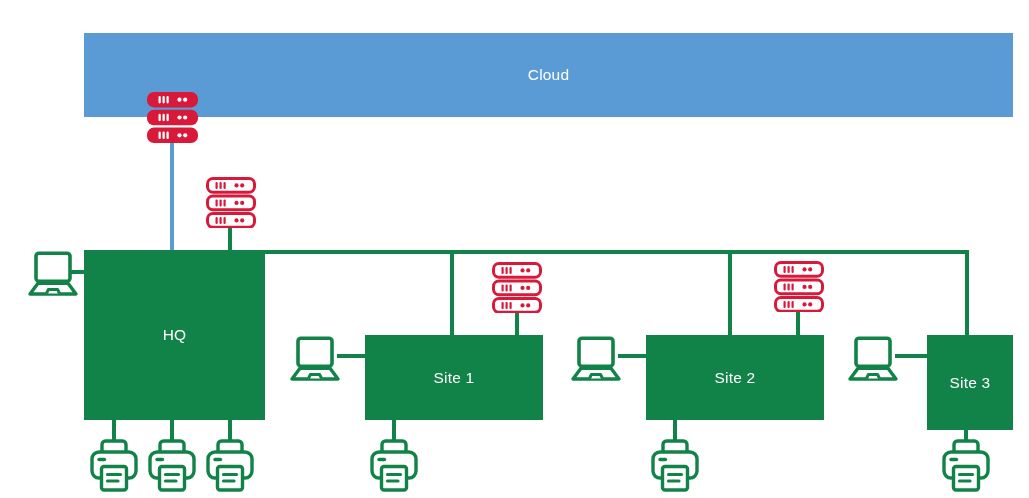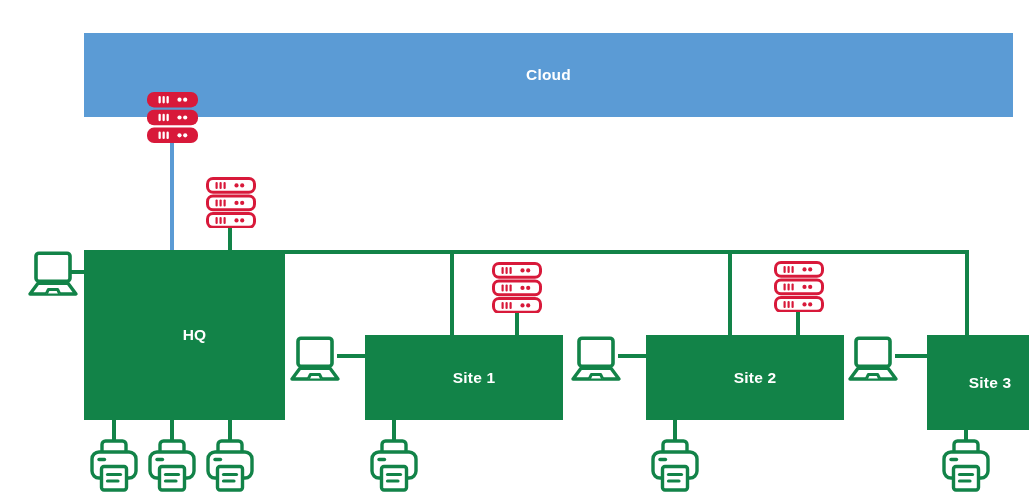--- a/index.html
+++ b/index.html
@@ -9,23 +9,23 @@
     --label-text:#FFFFFF;
     --background:#FFFFFF;
   }
   html,body{margin:0;padding:0;background:var(--background);}
   .canvas{
     position:relative;width:1029px;height:498px;background:var(--background);
     font-family:"Liberation Sans",sans-serif;overflow:hidden;
   }
   .box{
     position:absolute;display:flex;align-items:center;justify-content:center;
-    color:var(--label-text);font-weight:700;font-size:15.5px;letter-spacing:.2px;
+    color:var(--label-text);font-weight:400;font-size:15.5px;letter-spacing:.2px;
   }
-  .box.green{background:var(--node-green);padding-left:20px;}
+  .box.green{background:var(--node-green);}
   .box.blue{background:var(--cloud-blue);}
   .line{position:absolute;background:var(--node-green);}
   .line-blue{position:absolute;background:var(--cloud-blue);}
   .icon{position:absolute;}
   .defs{position:absolute;width:0;height:0;overflow:hidden;}
 </style>
 </head>
 <body>
 
 <svg class="defs" aria-hidden="true">

